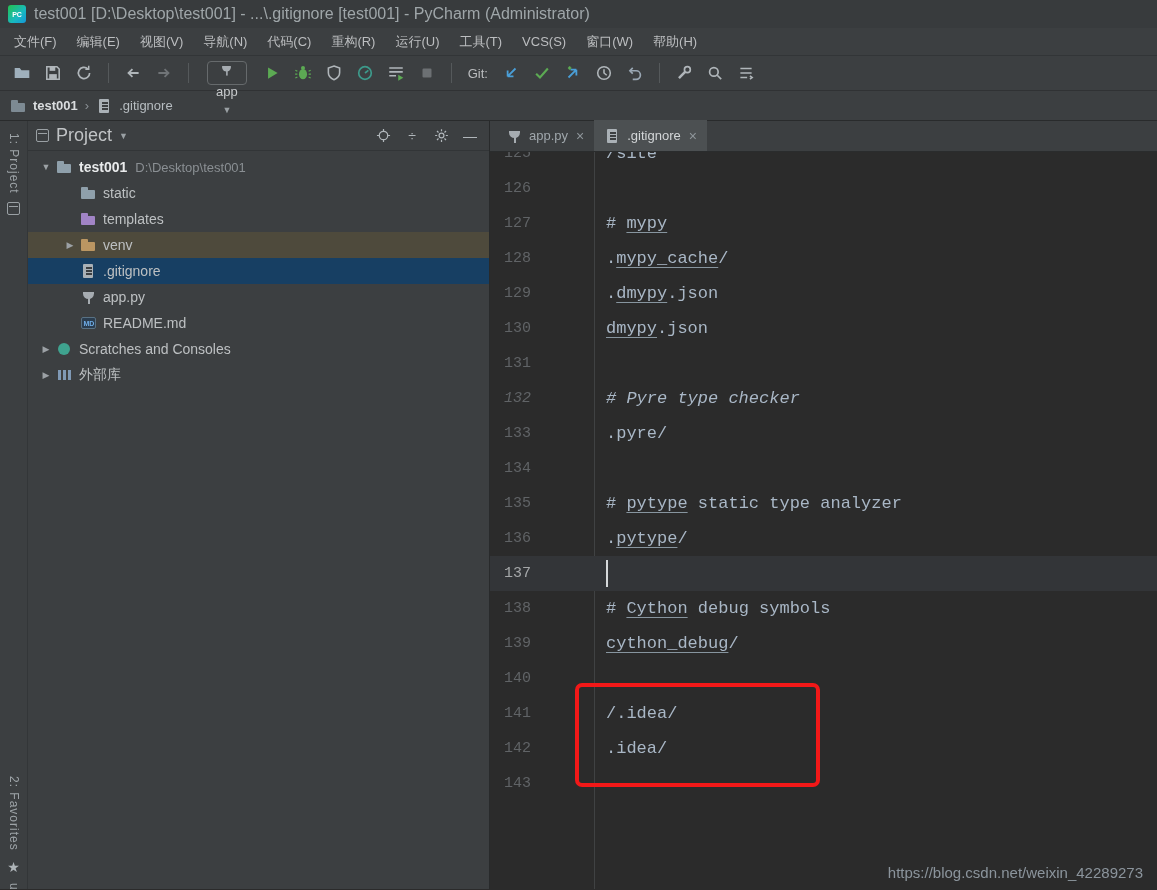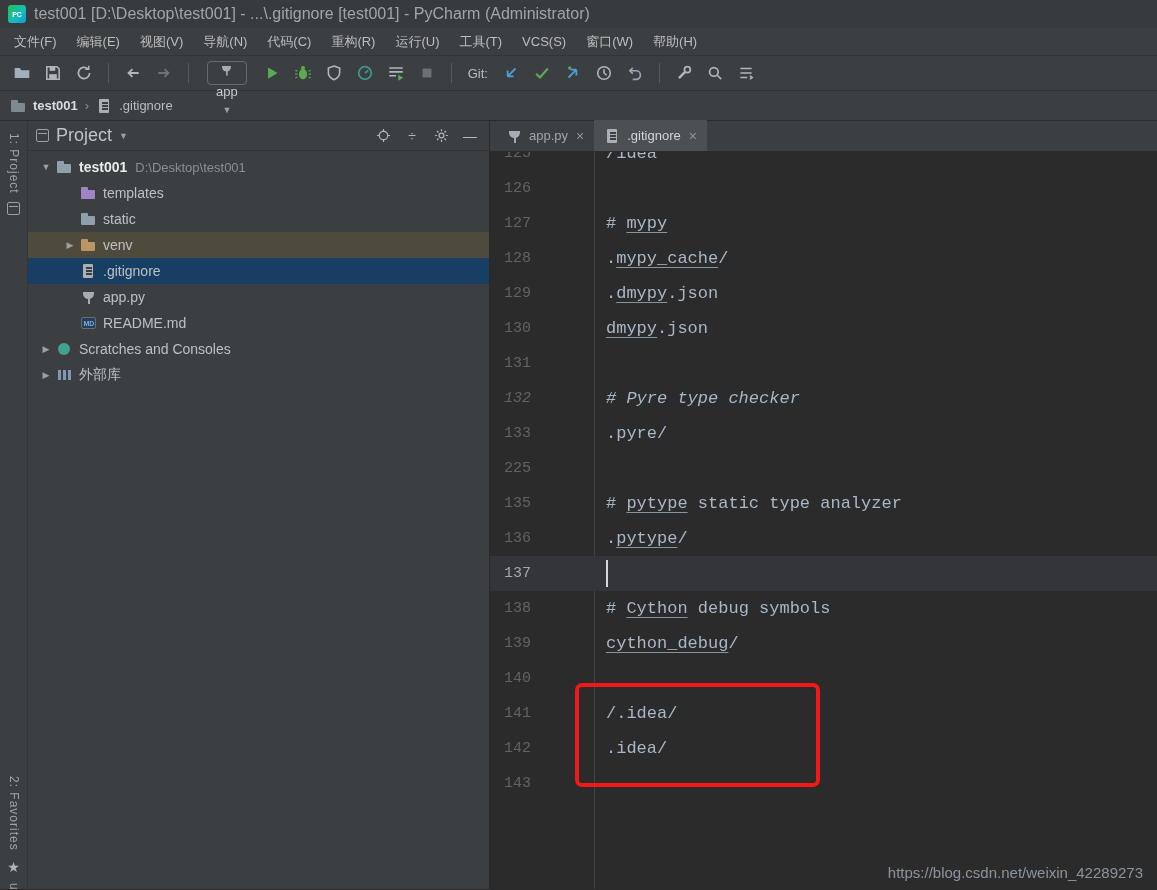--- a/index.html
+++ b/index.html
@@ -283,27 +283,27 @@
       </div>
       <div class="tree">
           <div class="tree-row" style="padding-left: 8px;">
             <span class="expander">▼</span>
             <span class="ticon folder"></span>
             <span class="tlabel bold">test001</span>
             <span class="tpath">D:\Desktop\test001</span>
           </div>
           <div class="tree-row" style="padding-left: 32px;">
             <span class="expander"></span>
+            <span class="ticon folder"></span>
+            <span class="tlabel">static</span>
+          </div>
+          <div class="tree-row" style="padding-left: 32px;">
+            <span class="expander"></span>
             <span class="ticon folder-templates"></span>
             <span class="tlabel">templates</span>
-          </div>
-          <div class="tree-row" style="padding-left: 32px;">
-            <span class="expander"></span>
-            <span class="ticon folder"></span>
-            <span class="tlabel">static</span>
           </div>
           <div class="tree-row excluded" style="padding-left: 32px;">
             <span class="expander">▶</span>
             <span class="ticon folder-venv"></span>
             <span class="tlabel">venv</span>
           </div>
           <div class="tree-row selected" style="padding-left: 32px;">
             <span class="expander"></span>
             <span class="ticon gitignore-file"></span>
             <span class="tlabel">.gitignore</span>
@@ -342,21 +342,21 @@
             <span class="ticon text-file"></span>
             <span>.gitignore</span>
             <span class="tclose">×</span>
           </div>
         </div>
       <div class="editor">
         <div class="gutter-divider"></div>
         <div class="lines">
             <div class="eline" style="top: -16px;">
               <span class="lnum">125</span>
-              <span class="lcode"><span>/idea</span></span>
+              <span class="lcode"><span>/site</span></span>
             </div>
             <div class="eline" style="top: 19px;">
               <span class="lnum">126</span>
               <span class="lcode"></span>
             </div>
             <div class="eline" style="top: 54px;">
               <span class="lnum">127</span>
               <span class="lcode"><span># </span><span class="spell">mypy</span></span>
             </div>
             <div class="eline" style="top: 89px;">
@@ -377,21 +377,21 @@
             </div>
             <div class="eline" style="top: 229px; font-style: italic;">
               <span class="lnum">132</span>
               <span class="lcode"><span># Pyre type checker</span></span>
             </div>
             <div class="eline" style="top: 264px;">
               <span class="lnum">133</span>
               <span class="lcode"><span>.pyre/</span></span>
             </div>
             <div class="eline" style="top: 299px;">
-              <span class="lnum">225</span>
+              <span class="lnum">134</span>
               <span class="lcode"></span>
             </div>
             <div class="eline" style="top: 334px;">
               <span class="lnum">135</span>
               <span class="lcode"><span># </span><span class="spell">pytype</span><span> static type analyzer</span></span>
             </div>
             <div class="eline" style="top: 369px;">
               <span class="lnum">136</span>
               <span class="lcode"><span>.</span><span class="spell">pytype</span><span>/</span></span>
             </div>

